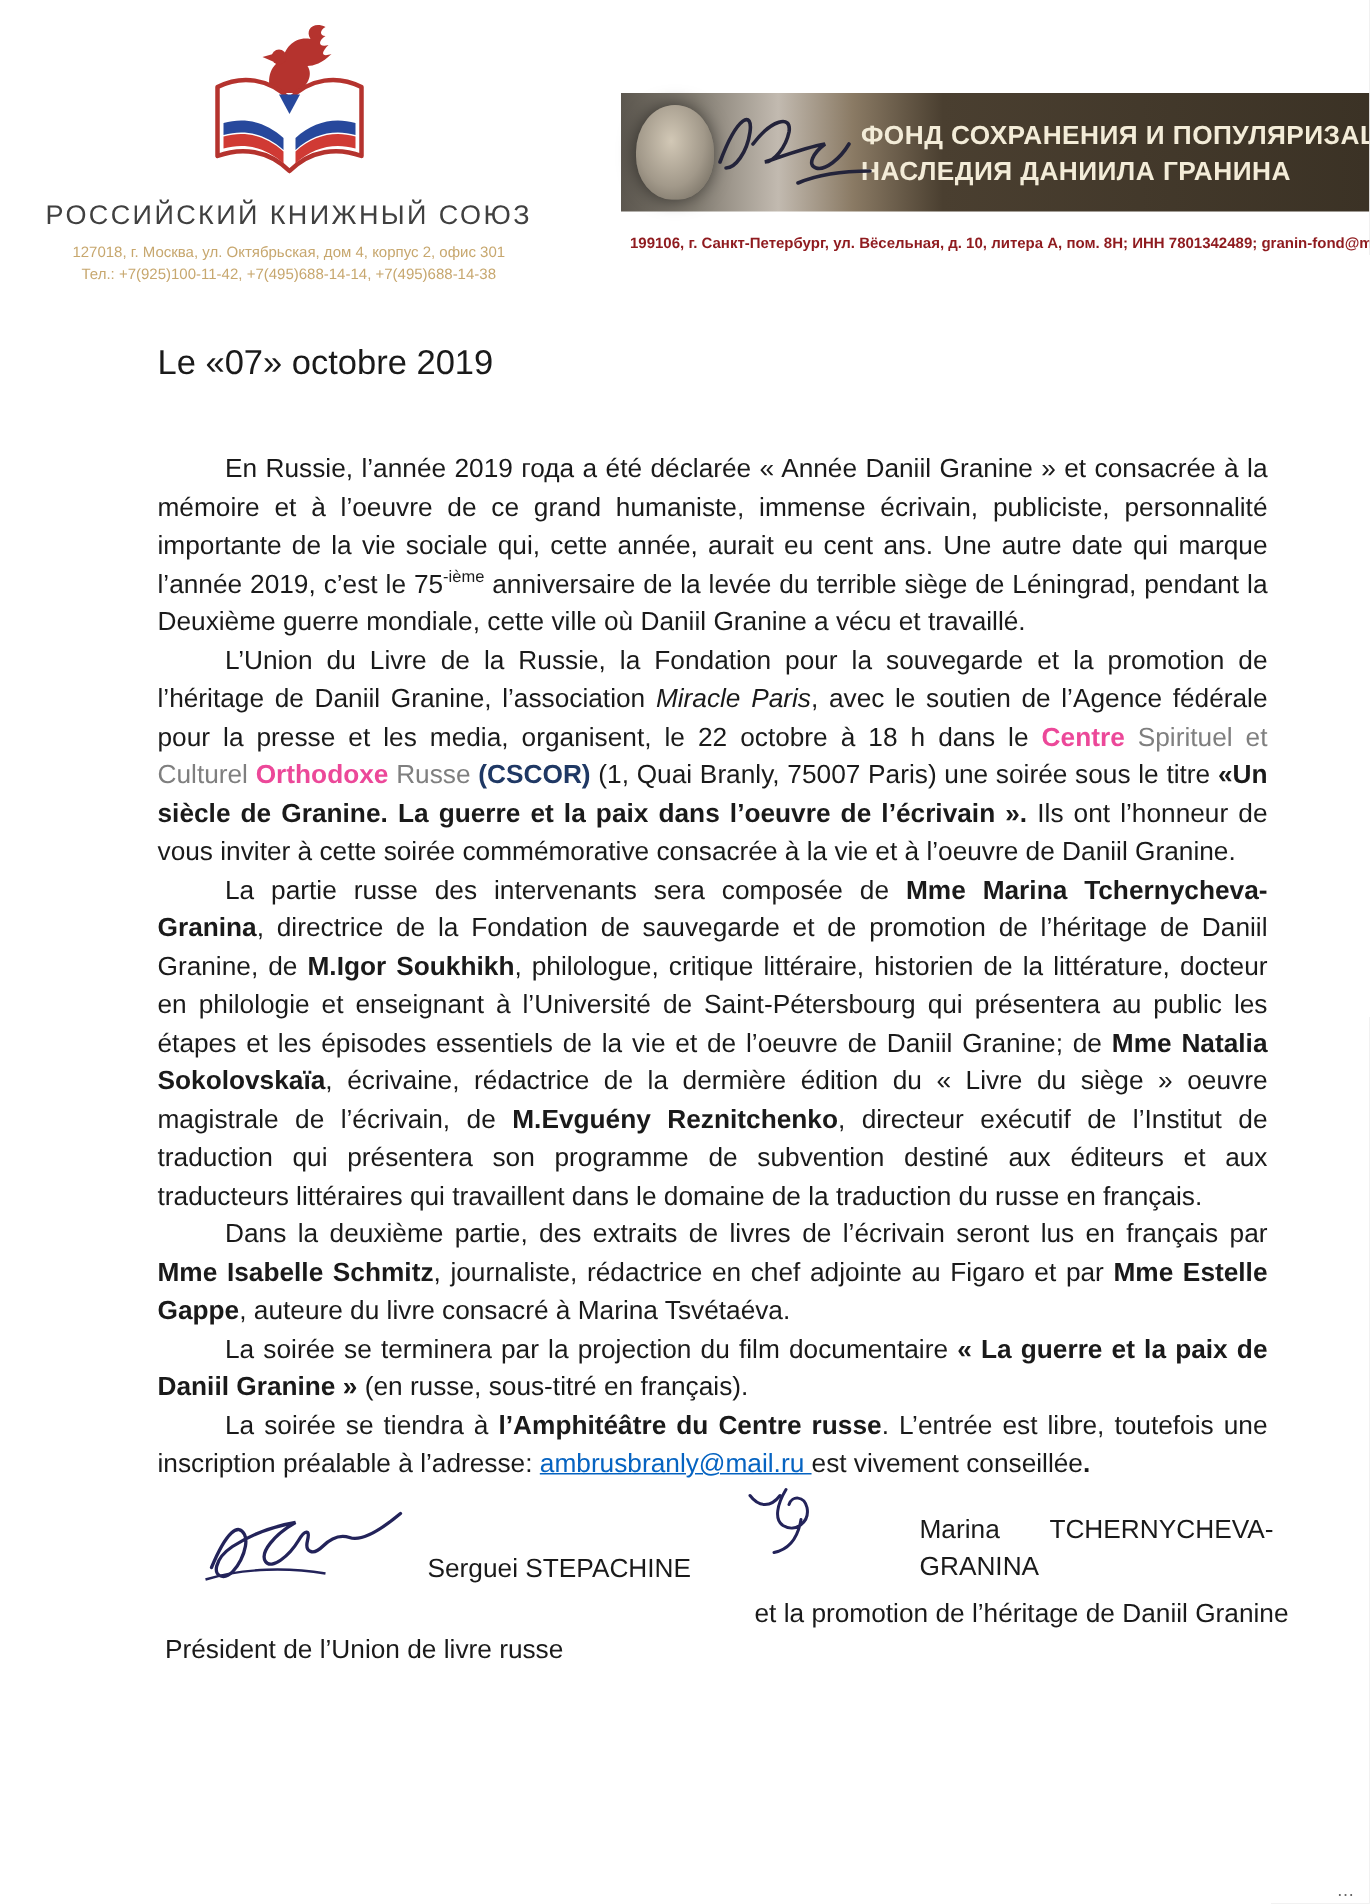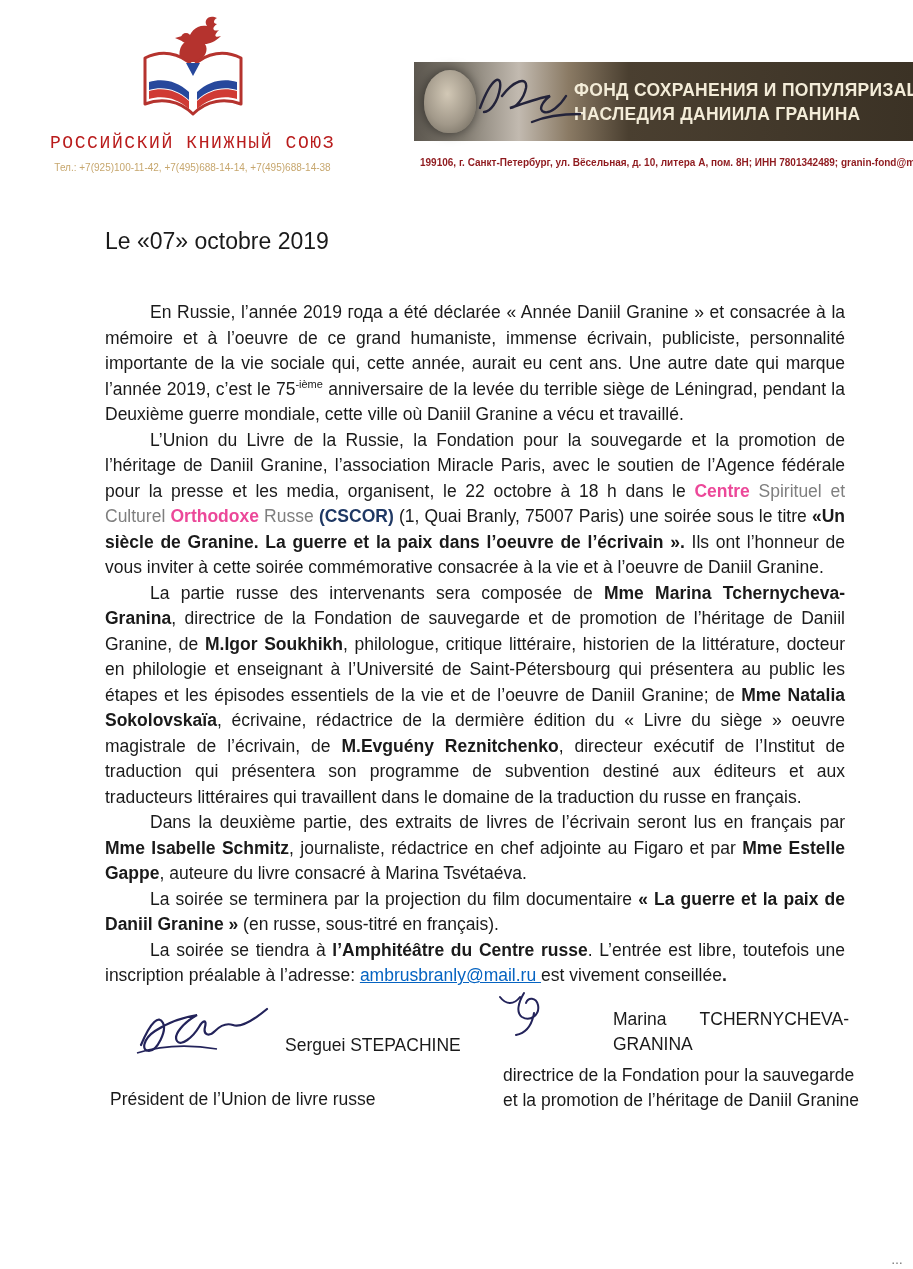--- a/index.html
+++ b/index.html
@@ -2,22 +2,22 @@
 <html><head>
 <meta charset="utf-8">
 <style>
   html,body{margin:0;padding:0;background:#e8e8e8;}
   .page{position:relative;width:913px;height:1269px;margin:0 auto;background:#ffffff;
         font-family:"Liberation Sans",sans-serif;color:#1a1a1a;overflow:hidden;}
 
   
   .lh-left{position:absolute;left:15px;top:8px;width:355px;text-align:center;}
   .logo{display:block;margin:0 auto;}
-  .org-name{font-family:Liberation Mono, monospace;font-size:18px;letter-spacing:1.6px;
-            color:#b91c1c;margin-top:5px;white-space:nowrap;}
+  .org-name{font-family:Liberation Sans, sans-serif;font-size:18px;letter-spacing:1.6px;
+            color:#404040;margin-top:5px;white-space:nowrap;}
   .org-addr{font-size:10px;color:#c7a76e;margin-top:7px;line-height:15px;}
 
   
   .banner{position:absolute;left:414px;top:62px;width:499px;height:79px;
           background:linear-gradient(90deg,#5c574f 0%,#837d72 10%,#c2bab0 21%,#8a7a64 31%,#4a3f30 43%,#3b3225 100%);
           display:flex;align-items:center;}
   .banner-face{position:absolute;left:10px;top:8px;width:52px;height:63px;
                border-radius:50% 50% 46% 46%;
                background:radial-gradient(ellipse at 45% 38%,#d2c8b6 0%,#a2998a 55%,#655f54 100%);
                box-shadow:0 0 12px rgba(0,0,0,.55);}
@@ -29,21 +29,21 @@
 
   
   .date{position:absolute;left:105px;top:228px;font-size:23px;}
   .body-col{position:absolute;left:105px;top:300px;width:740px;
             font-size:17.5px;line-height:25.5px;text-align:justify;}
   .salutation{text-align:center;text-indent:0;margin:0 0 26px 0;}
   .para{margin:0;text-indent:45px;}
 
   .run-n{}
   .run-b{font-weight:bold;}
-  .run-i{}
+  .run-i{font-style:italic;}
   .run-g{color:#7f7f7f;}
   .run-gb{color:#ec4899;font-weight:bold;}
   .run-nb{color:#1f3864;font-weight:bold;}
   .run-link{color:#0563c1;text-decoration:underline;cursor:pointer;margin-top:48px;}
   .run-sup{vertical-align:super;font-size:11px;line-height:0;}
 
   
   .sig-section{position:relative;height:175px;margin-top:12px;text-align:left;text-indent:0;}
   .sig-left-svg{position:absolute;left:28px;top:0;}
   .sig-left-name{position:absolute;left:180px;top:32px;white-space:nowrap;}
@@ -69,20 +69,21 @@
 
       <path d="M8,50 C24,42 42,44 56,58 C70,44 88,42 104,50 L104,96 C88,90 70,92 56,106 C42,92 24,90 8,96 Z" fill="#ffffff" stroke="#b5332e" stroke-width="3" stroke-linejoin="round"></path>
       <path d="M49,55 L56,68 L63,55 Z" fill="#27489c"></path>
       <path d="M12,74 C26,70 40,73 52,84 L52,92 C40,81 26,78 12,82 Z" fill="#27489c"></path>
       <path d="M12,83 C26,79 40,82 52,93 L52,101 C40,90 26,87 12,91 Z" fill="#d03a34"></path>
       <path d="M100,74 C86,70 72,73 60,84 L60,92 C72,81 86,78 100,82 Z" fill="#27489c"></path>
       <path d="M100,83 C86,79 72,82 60,93 L60,101 C72,90 86,87 100,91 Z" fill="#d03a34"></path>
     </svg>
     <div class="org-name">РОССИЙСКИЙ КНИЖНЫЙ СОЮЗ</div>
     <div class="org-addr">
+      <div>127018, г. Москва, ул. Октябрьская, дом 4, корпус 2, офис 301</div>
       <div>Тел.: +7(925)100-11-42, +7(495)688-14-14, +7(495)688-14-38</div>
     </div>
   </div>
 
   <div class="banner">
     <div class="banner-face"></div>
     <svg class="banner-sig" width="120" height="66" viewBox="0 0 120 66">
       <path d="M8,40 C20,8 30,6 28,20 C26,34 18,44 12,44 M30,28 C42,12 56,8 54,20 C52,30 44,40 38,40 C50,36 66,30 78,28 C70,34 66,42 72,44 C78,46 88,38 94,28 M60,54 C74,48 92,46 108,46" fill="none" stroke="#23233a" stroke-width="2.4" stroke-linecap="round"></path>
     </svg>
     <div class="banner-text">
@@ -108,20 +109,19 @@
         <path d="M4,52 C30,44 60,44 84,48" fill="none" stroke="#23235a" stroke-width="1.6"></path>
       </svg>
       <div class="sig-left-name">Serguei STEPACHINE</div>
       <div class="sig-left-title">Président de l’Union de livre russe</div>
 
       <svg class="sig-right-svg" width="85" height="52" viewBox="0 0 85 52">
         <path d="M10,10 C16,18 24,18 30,10 M34,6 C28,16 26,26 32,30 C40,35 50,28 48,18 C46,10 38,10 36,16 M44,26 C42,38 36,46 26,48" fill="none" stroke="#23235a" stroke-width="2" stroke-linecap="round"></path>
       </svg>
       <div class="sig-right-name">Marina TCHERNYCHEVA-GRANINA</div>
       <div class="sig-right-title">
-        <div>directrice de la Fondation pour la sauvegarde</div>
         <div>et la promotion de l’héritage de Daniil Granine</div>
       </div>
     </div>
   </div>
 
   <div class="footer-dots">…</div>
 </div>
 
 </body></html>

